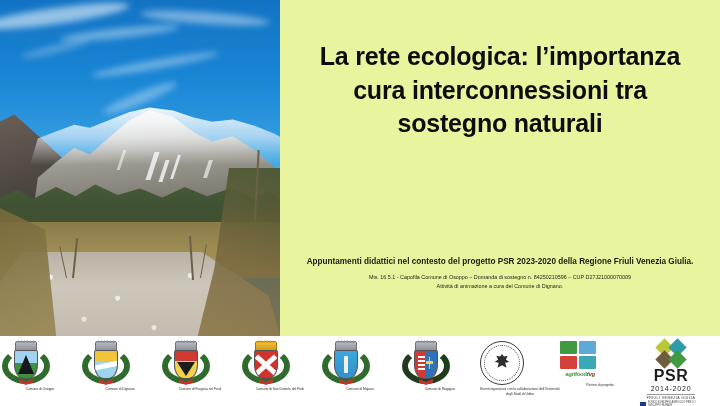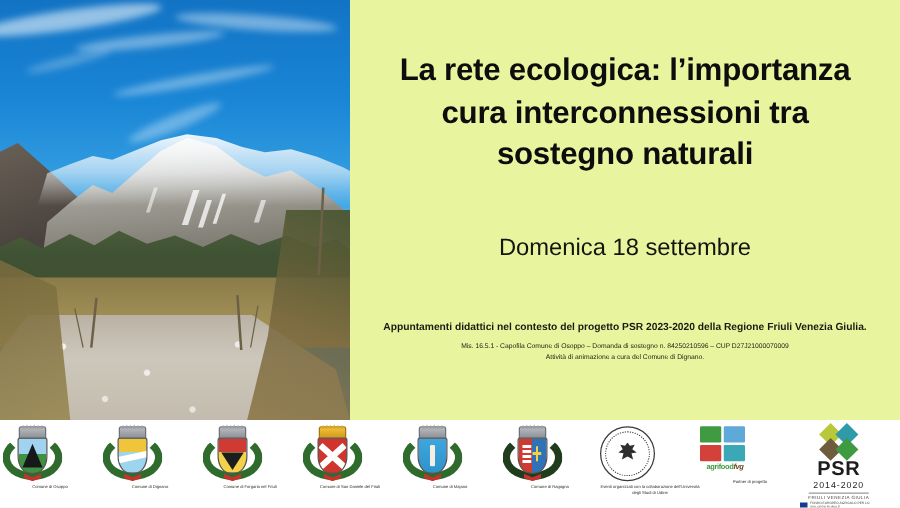--- a/index.html
+++ b/index.html
@@ -411,21 +411,20 @@
       <div class="twig t5"></div>
     </div>
 
     <div class="panel">
       <div class="title">
         <div>La rete ecologica: l’importanza</div>
         <div>cura interconnessioni tra</div>
         <div>sostegno naturali</div>
       </div>
 
-      <div class="subtitle">Domenica 18 settembre</div>
 
       <div class="note-main">Appuntamenti didattici nel contesto del progetto PSR 2023-2020 della Regione Friuli Venezia Giulia.</div>
 
       <div class="note-sub">
         <div>Mis. 16.5.1 - Capofila Comune di Osoppo – Domanda di sostegno n. 84250210596 – CUP D27J21000070009</div>
         <div>Attività di animazione a cura del Comune di Dignano.</div>
       </div>
     </div>
   </div>
 

